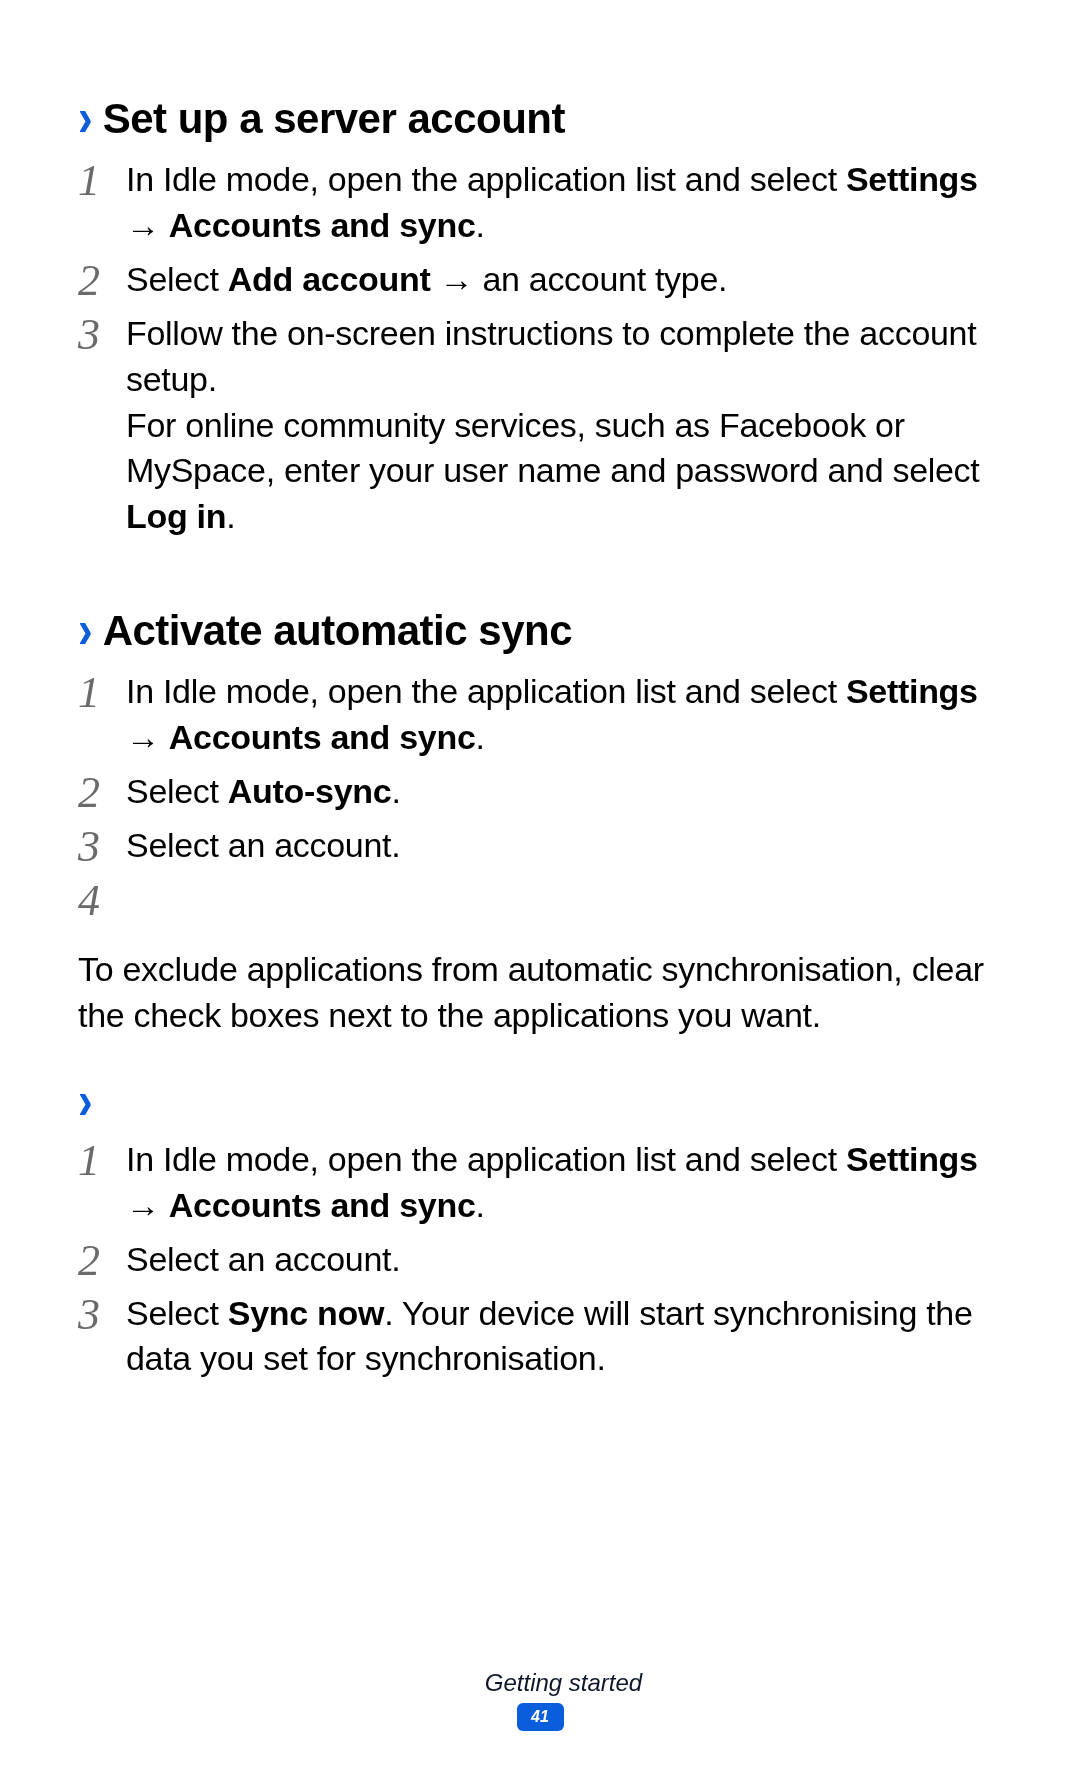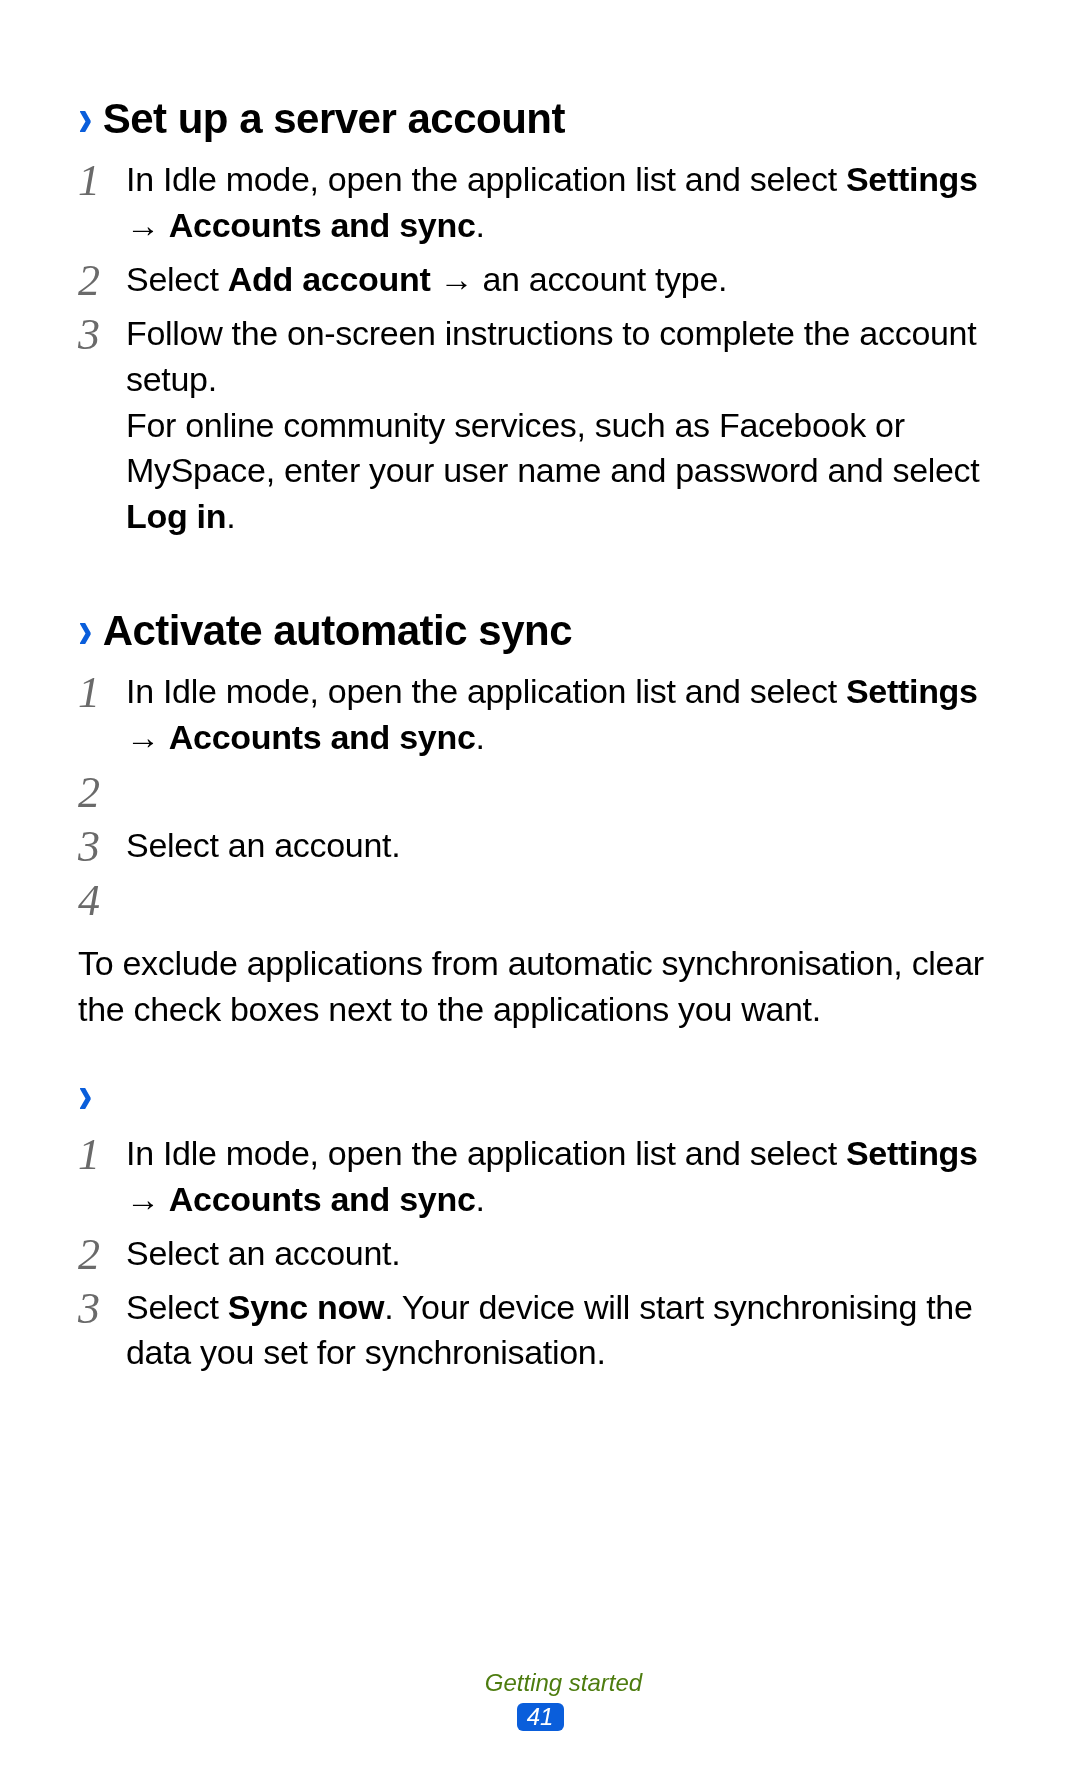--- a/index.html
+++ b/index.html
@@ -16,35 +16,36 @@
     width: 48px; min-width: 48px;
     font-family: Georgia, "Times New Roman", serif;
     font-style: italic;
     font-size: 44px;
     color: #6a6a6a;
     line-height: 1;
     padding-top: 2px;
   }
   .step-body { font-size: 34px; line-height: 1.35; letter-spacing: -0.3px; }
   .step-body b { font-weight: 700; }
-  .note { font-size: 34px; line-height: 1.35; letter-spacing: -0.3px; margin-top: 18px; margin-bottom: 6px; }
+  .note { font-size: 34px; line-height: 1.35; letter-spacing: -0.3px; margin-top: 24px; margin-bottom: 6px; }
   .footer {
     position: absolute; bottom: 40px; left: 0; right: 0;
     text-align: center;
   }
-  .footer-label { font-style: italic; font-size: 24px; color: #4d7c0f; margin-left: 47px; }
+  .footer-label { font-style: italic; font-size: 24px; color: #0f172a; margin-left: 47px; }
   .footer-badge {
     margin: 6px auto 0 auto;
     width: 47px; height: 28px;
     background: #0a5edb;
     border-radius: 6px;
     color: #fff;
-    font-size: 24px;
+    font-size: 16px;
     line-height: 28px;
     font-style: italic;
+    font-weight: bold;
   }
 </style>
 </head>
 <body>
 
 <div class="page">
 
   <div class="section">
     <div class="heading">
       <span class="chevron">›</span>
@@ -71,20 +72,21 @@
       <span class="chevron">›</span>
       <span class="heading-text">Activate automatic sync</span>
     </div>
     <div class="steps">
       <div class="step">
         <div class="step-num">1</div>
         <div class="step-body">In Idle mode, open the application list and select <b>Settings</b> → <b>Accounts and sync</b>.</div>
       </div>
       <div class="step">
         <div class="step-num">2</div>
+        <div class="step-body">Select <b>Auto-sync</b>.</div>
       </div>
       <div class="step">
         <div class="step-num">3</div>
         <div class="step-body">Select an account.</div>
       </div>
       <div class="step">
         <div class="step-num">4</div>
       </div>
     </div>
     <div class="note">To exclude applications from automatic synchronisation, clear the check boxes next to the applications you want.</div>

